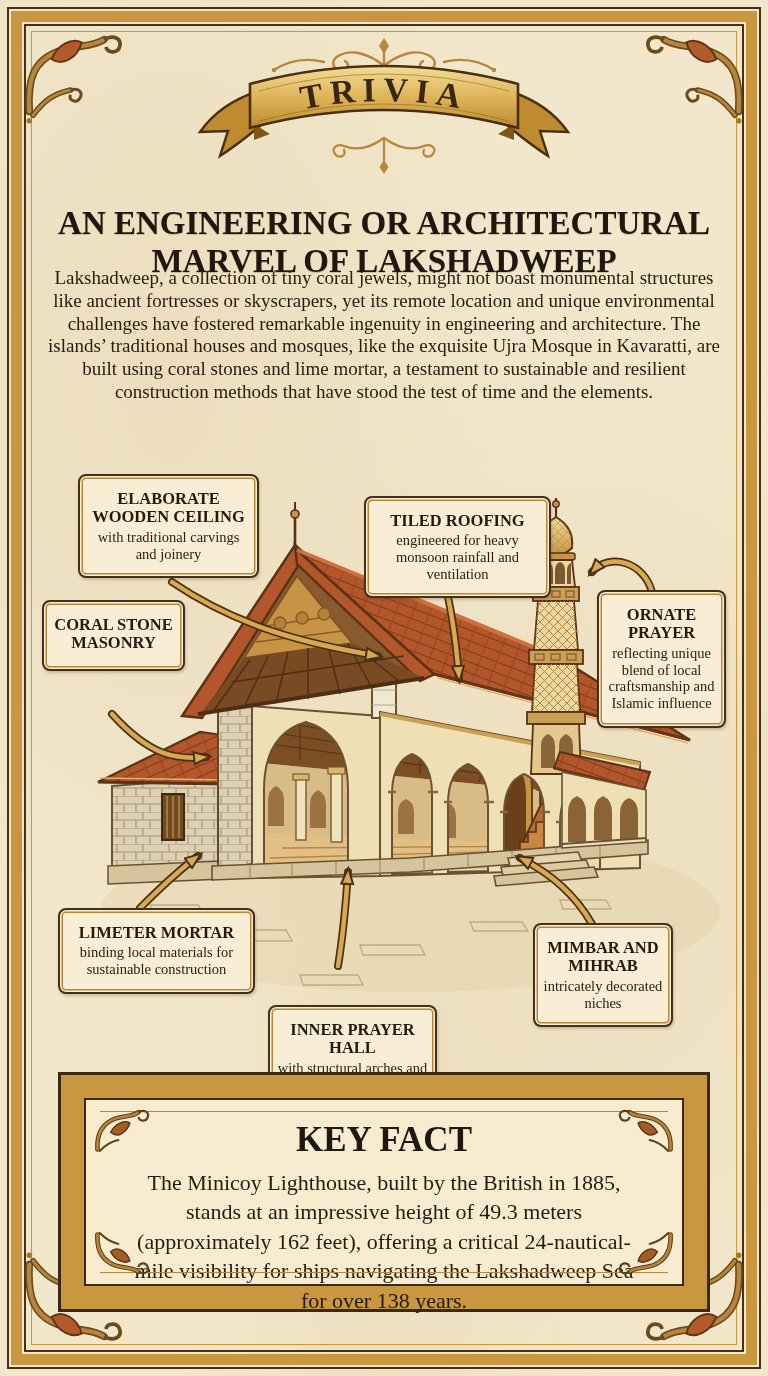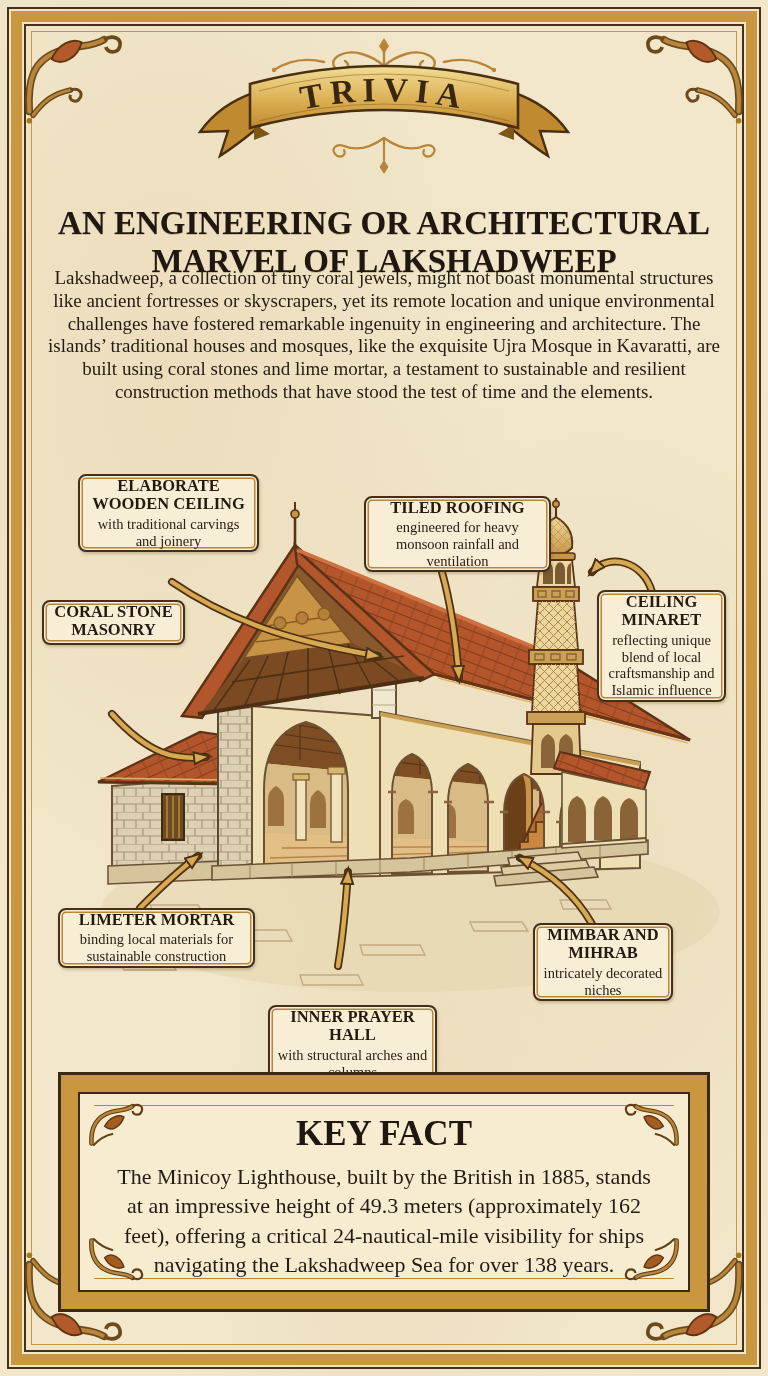--- a/index.html
+++ b/index.html
@@ -29,33 +29,33 @@
          font-weight:bold;font-size:33px;line-height:1.14;color:#1f1710;
          text-shadow:0 1px 0 rgba(90,70,40,.25);}
   .title span{display:block;}
   .intro{position:absolute;left:40px;right:40px;top:267px;text-align:center;
          font-size:19px;line-height:1.2;color:#241c12;margin:0;}
   
   .illu{position:absolute;left:0;top:460px;width:768px;height:620px;}
   
   .callout{position:absolute;background:#f8eed5;border:2px solid #43301b;border-radius:8px;
            box-shadow:inset 0 0 0 1.5px #f8eed5, inset 0 0 0 3px #b9853a, 1px 2px 3px rgba(90,60,20,.25);
-           padding:1px 6px;text-align:center;box-sizing:border-box;}
+           padding:14px 6px;text-align:center;box-sizing:border-box;}
   .callout h3{margin:0 0 2px;font-size:16.5px;line-height:1.12;font-weight:bold;color:#241a10;}
   .callout p{margin:0;font-size:14.5px;line-height:1.15;color:#2a2014;}
   .co-ceiling {left:78px; top:474px; width:181px;}
   .co-roofing {left:364px;top:496px; width:187px;}
   .co-coral   {left:42px; top:600px; width:143px;}
   .co-minaret {left:597px;top:590px; width:129px;}
   .co-mortar  {left:58px; top:908px; width:197px;}
   .co-hall    {left:268px;top:966px; width:169px;margin-top:39px;}
   .co-mimbar  {left:533px;top:923px; width:140px;}
   
   .keyfact{position:absolute;left:58px;top:1072px;width:652px;height:240px;box-sizing:border-box;
-           background:#c9973f;border:3px solid #3a2a14;padding:17px;}
+           background:#c9973f;border:3px solid #3a2a14;padding:23px;}
   .kf-mid{position:relative;width:100%;height:100%;box-sizing:border-box;
           background:#f7ecd0;border:2.5px solid #3a2a14;}
   .kf-lines{position:absolute;left:14px;right:14px;top:11px;bottom:11px;
             border-top:1.5px solid #b9853a;border-bottom:1.5px solid #b9853a;pointer-events:none;}
   .kf-corner{position:absolute;width:62px;height:62px;pointer-events:none;}
   .kf-corner.tl{left:6px;top:6px;}
   .kf-corner.tr{right:6px;top:6px;transform:scaleX(-1);}
   .kf-corner.bl{left:6px;bottom:6px;transform:scaleY(-1);}
   .kf-corner.br{right:6px;bottom:6px;transform:scale(-1,-1);}
   .keyfact h2{margin:20px 0 8px;text-align:center;font-size:35px;color:#1f1710;}
@@ -372,21 +372,21 @@
     <p>with traditional carvings and joinery</p>
   </div>
   <div class="callout co-roofing">
     <h3>TILED ROOFING</h3>
     <p>engineered for heavy monsoon rainfall and ventilation</p>
   </div>
   <div class="callout co-coral">
     <h3>CORAL STONE MASONRY</h3>
   </div>
   <div class="callout co-minaret">
-    <h3>CEILING MINARET</h3>
+    <h3>ORNATE PRAYER</h3>
     <p>reflecting unique blend of local craftsmanship and Islamic influence</p>
   </div>
   <div class="callout co-mortar">
     <h3>LIMETER MORTAR</h3>
     <p>binding local materials for sustainable construction</p>
   </div>
   <div class="callout co-hall">
     <h3>INNER PRAYER HALL</h3>
     <p>with structural arches and columns</p>
   </div>

